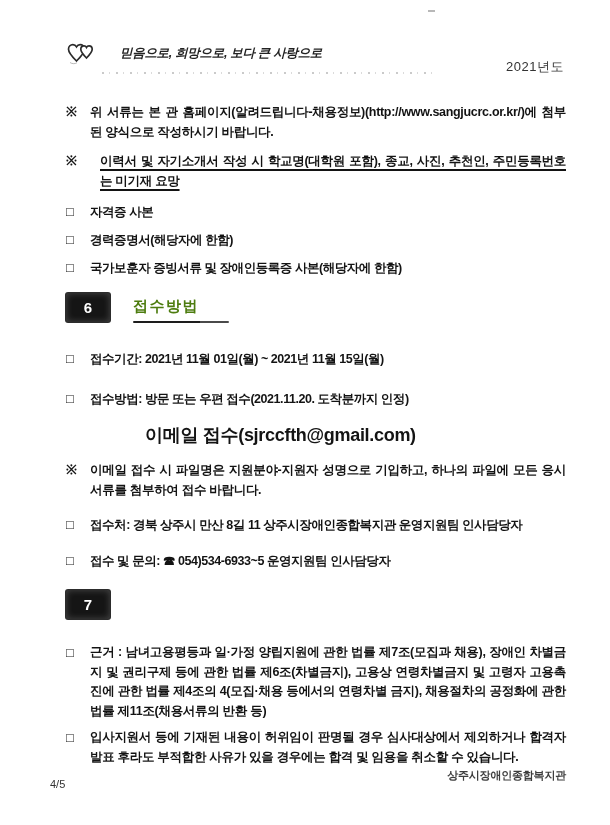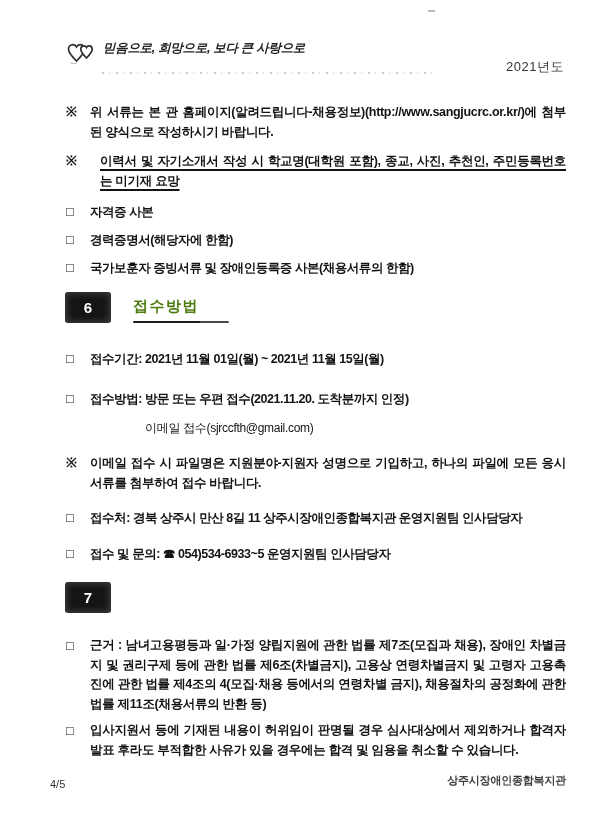--- a/index.html
+++ b/index.html
@@ -10,21 +10,21 @@
     background:#ffffff;
     font-family:"Liberation Sans", sans-serif;
     color:#141414;
     overflow:hidden;
     margin:0 auto;
   }
   .content { position:absolute; left:66px; top:0; width:500px; }
 
   
   .hdr { margin-top:40px; position:relative; }
-  .slogan-row { display:flex; align-items:flex-start; gap:5px; }
+  .slogan-row { display:flex; align-items:center; gap:22px; }
   .logo { flex:none; width:32px; height:26px; }
   .slogan {
     font-style:italic; font-weight:700; font-size:12.5px;
     letter-spacing:-0.3px; color:#222;
   }
   .noise-line {
     margin:6px 0 0 36px; width:330px; height:2px; opacity:.55;
     background:repeating-linear-gradient(90deg,#9f9f9f 0 2px,transparent 2px 7px,#bdbdbd 7px 8px,transparent 8px 14px);
   }
   .year { position:absolute; top:58px; right:46px; font-size:13px; color:#333; letter-spacing:0.5px; }
@@ -63,32 +63,32 @@
   }
   .sec-title { font-size:15px; font-weight:800; letter-spacing:1.5px; padding-top:4px; color:#4d7c0f; }
   .squiggle { height:2px; margin-top:5px; width:96px; border-radius:1px;
     background:linear-gradient(90deg,#1d1d1d 0 70%,#4a4a4a 70% 100%); }
   .squiggle.light { height:1px; width:345px;
     background:repeating-linear-gradient(90deg,#8e8e8e 0 9px,#c2c2c2 9px 13px); }
 
   
   .s6-i0 { margin-top:28px; }
   .s6-i1 { margin-top:24px; }
-  .s6-email { margin-top:13px; padding-left:79px; font-size:12px; font-weight:400; line-height:16px; letter-spacing:-0.3px; white-space:nowrap; }
+  .s6-email { margin-top:20px; padding-left:79px; font-size:18px; font-weight:700; line-height:16px; letter-spacing:-0.3px; white-space:nowrap; }
   .s6-i3 { margin-top:17px; }
   .s6-i4 { margin-top:17px; }
   .s6-i5 { margin-top:20px; }
 
   
   .s7-i0 { margin-top:24px; }
   .s7-i0 .tx, .s7-i1 .tx { line-height:19.5px; }
   .s7-i0 .mk, .s7-i1 .mk { line-height:19.5px; }
   .s7-i1 { margin-top:7px; }
 
-  .org { margin-top:13px; text-align:right; font-size:11px; font-weight:600; color:#3d3d3d; letter-spacing:-0.2px; }
+  .org { margin-top:1px; text-align:right; font-size:11px; font-weight:600; color:#3d3d3d; letter-spacing:-0.2px; }
   .pageno { position:absolute; left:50px; top:778px; font-size:11px; color:#333; }
 </style>
 </head>
 <body>
 
 <div class="page">
   <div class="speck"></div>
   <div class="year">2021년도</div>
 
   <div class="content">
@@ -118,21 +118,21 @@
       <div class="row oneline">
         <span class="mk">□</span>
         <span class="tx">자격증 사본</span>
       </div>
       <div class="row oneline">
         <span class="mk">□</span>
         <span class="tx">경력증명서(해당자에 한함)</span>
       </div>
       <div class="row oneline">
         <span class="mk">□</span>
-        <span class="tx">국가보훈자 증빙서류 및 장애인등록증 사본(채용서류의 한함)</span>
+        <span class="tx">국가보훈자 증빙서류 및 장애인등록증 사본(해당자에 한함)</span>
       </div>
     </div>
 
     <div class="sec sec6">
       <div class="sec-num">6</div>
       <div>
         <div class="sec-title">접수방법</div>
         <div class="squiggle"></div>
       </div>
     </div>

